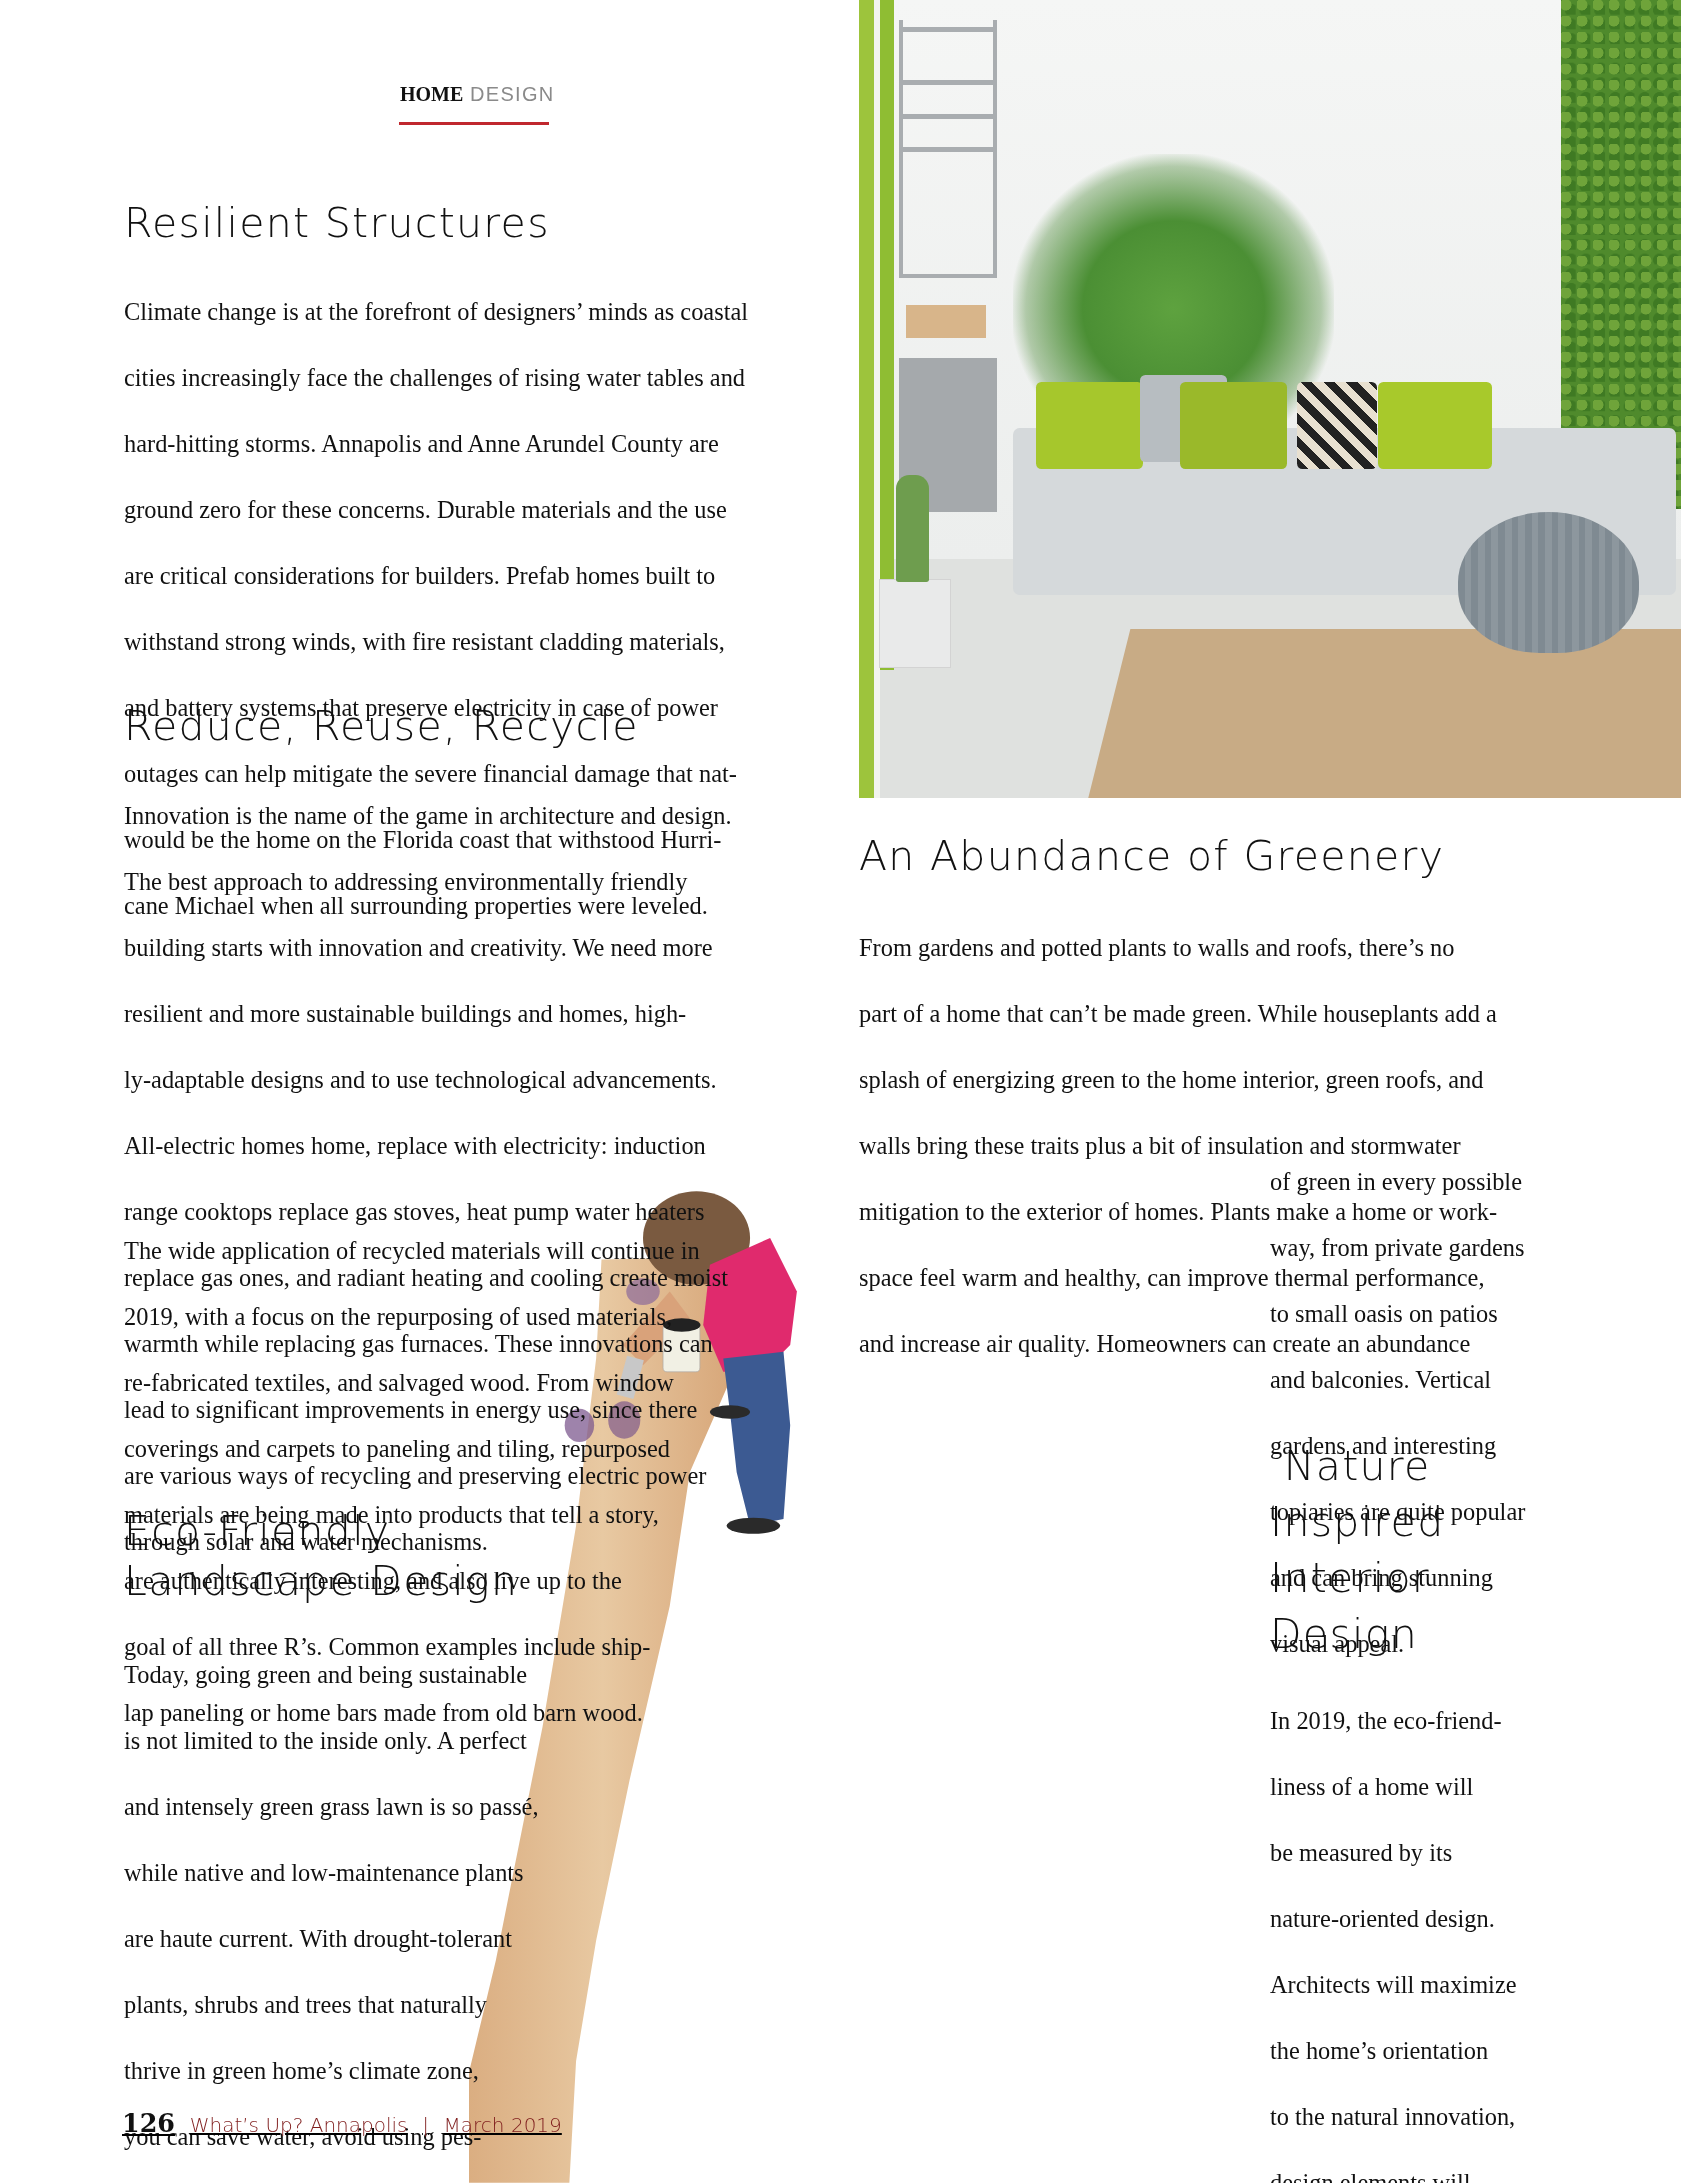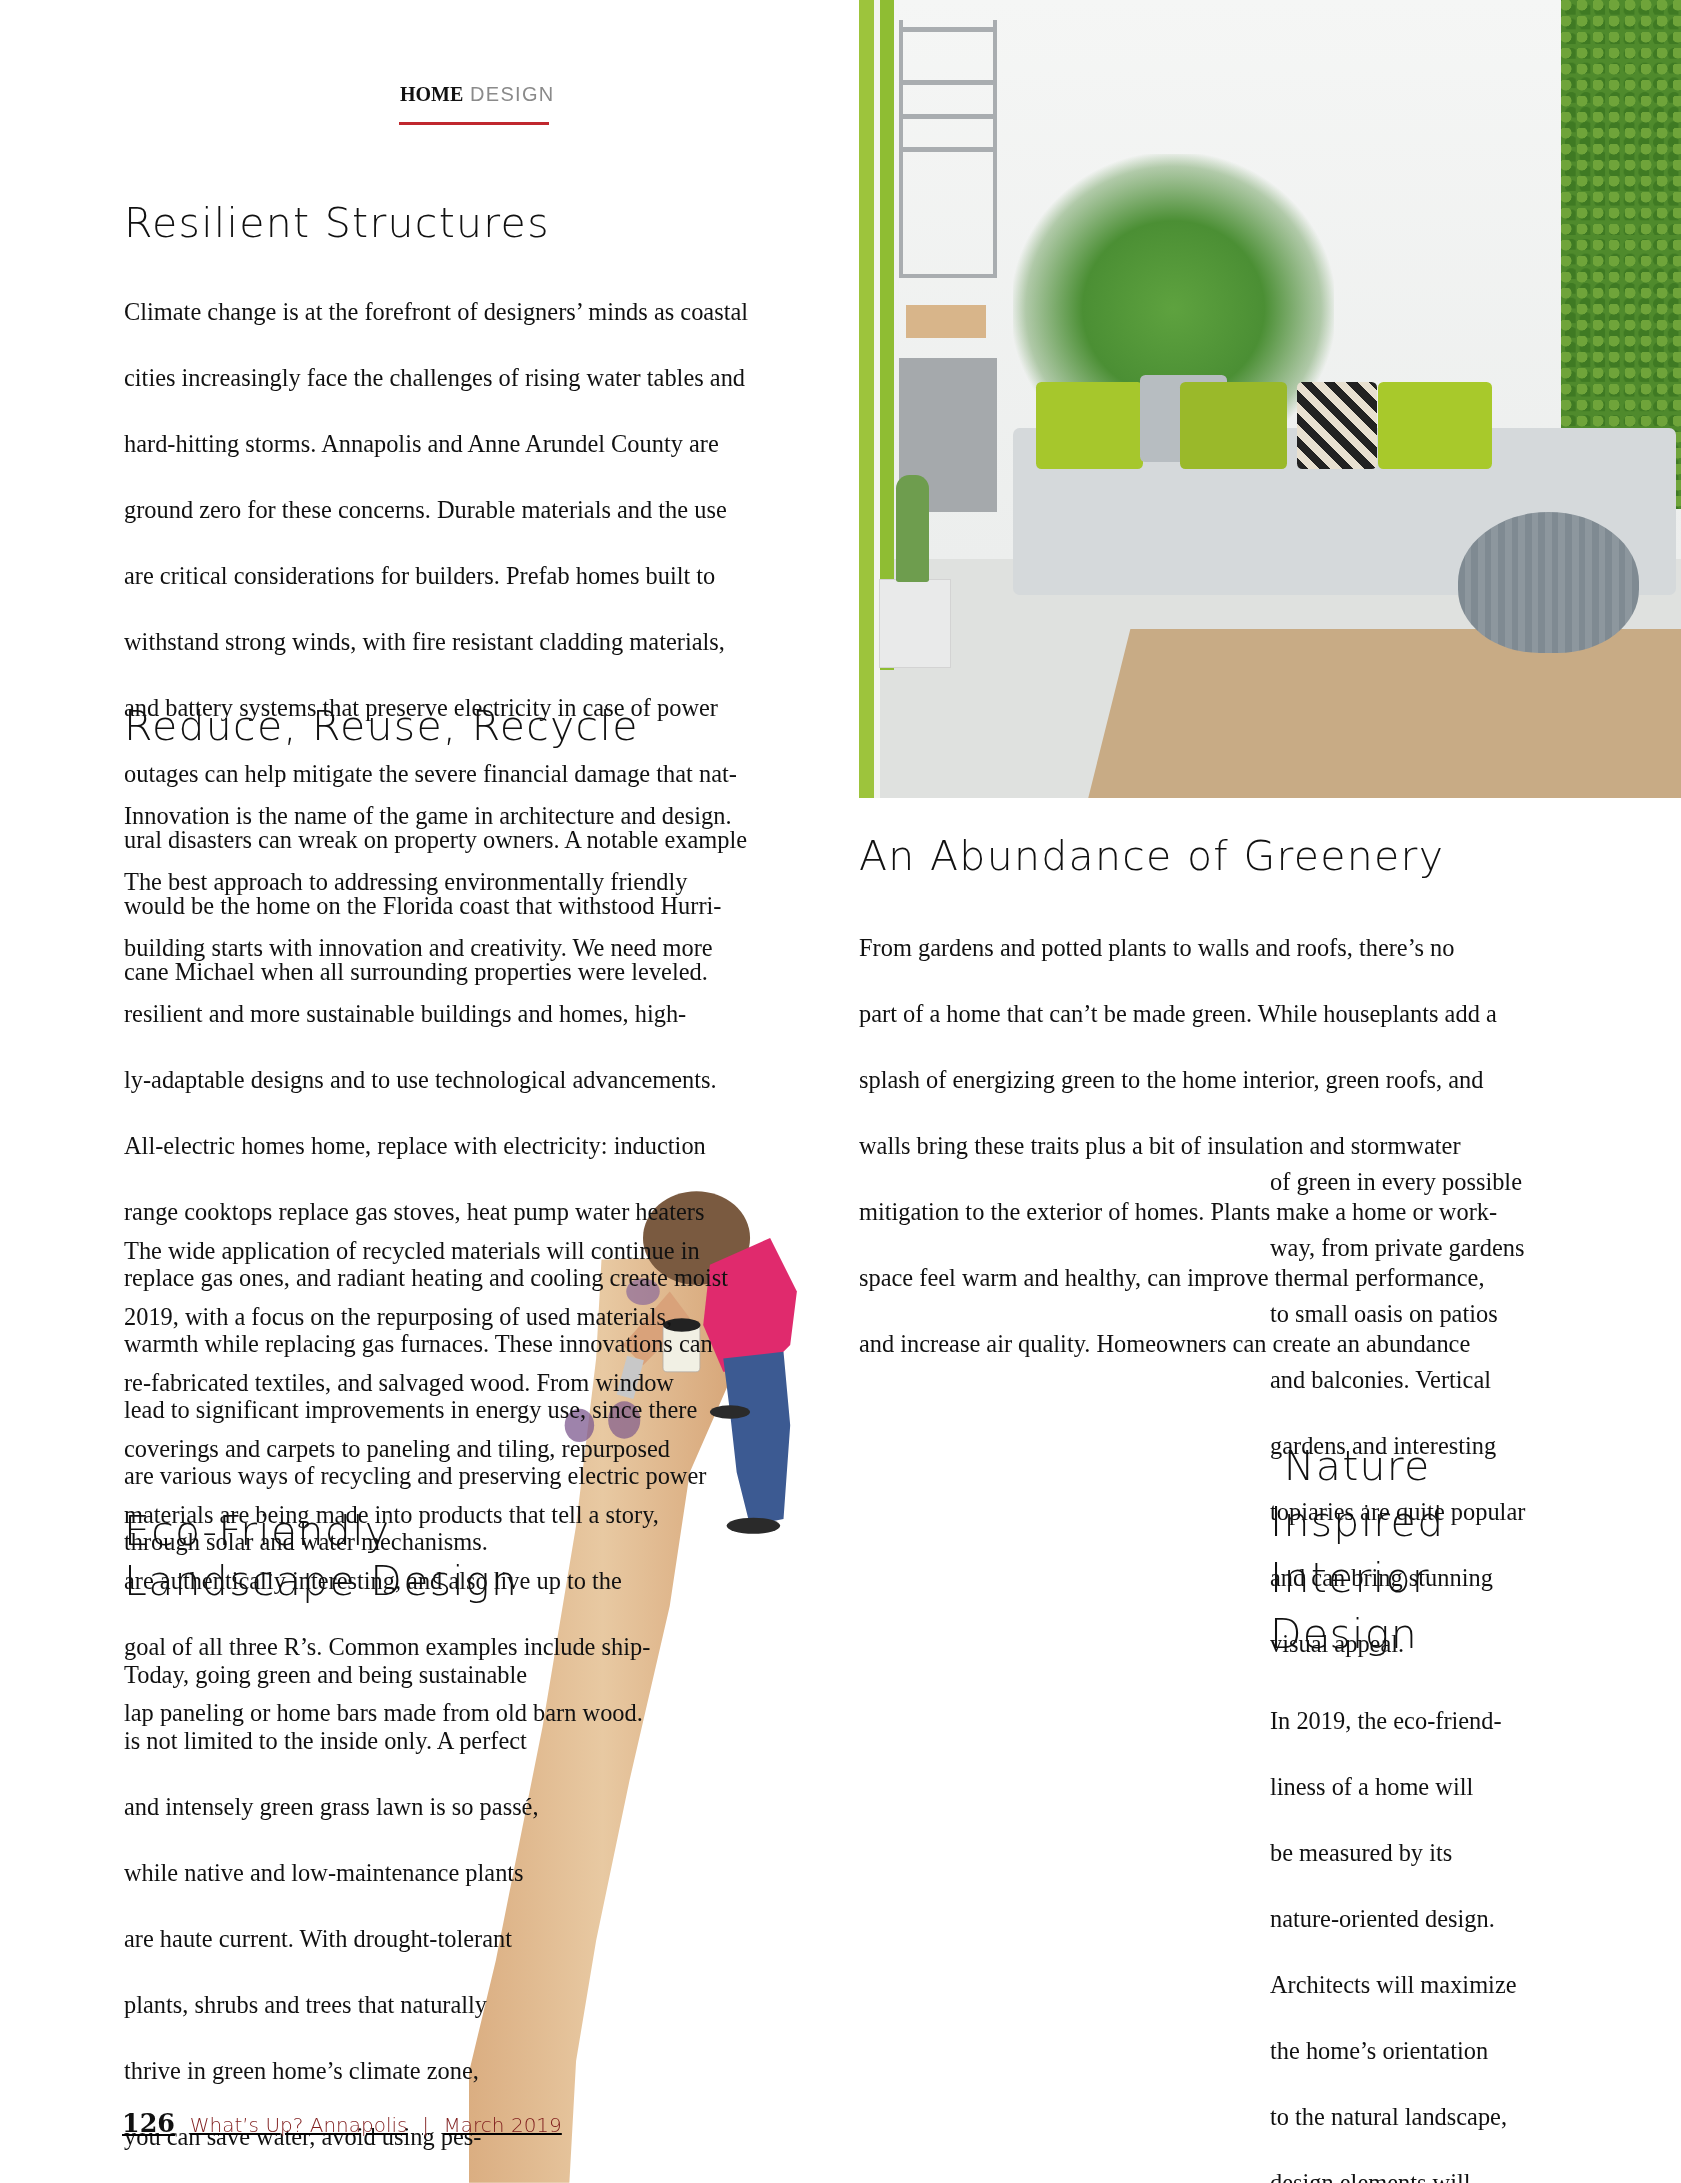--- a/index.html
+++ b/index.html
@@ -116,21 +116,20 @@
 <h2 class="heading" style="left:124px;top:198px;">Resilient Structures</h2>
 <p class="body" style="left:124px;top:262px;">
   <span class="l">Climate change is at the forefront of designers’ minds as coastal</span>
   <span class="l">cities increasingly face the challenges of rising water tables and</span>
   <span class="l">hard-hitting storms. Annapolis and Anne Arundel County are</span>
   <span class="l">ground zero for these concerns. Durable materials and the use</span>
   <span class="l">are critical considerations for builders. Prefab homes built to</span>
   <span class="l">withstand strong winds, with fire resistant cladding materials,</span>
   <span class="l">and battery systems that preserve electricity in case of power</span>
   <span class="l">outages can help mitigate the severe financial damage that nat-</span>
-  <span class="l">ural disasters can wreak on property owners. A notable example</span>
   <span class="l">would be the home on the Florida coast that withstood Hurri-</span>
   <span class="l">cane Michael when all surrounding properties were leveled.</span>
 </p>
 
 <h2 class="heading" style="left:124px;top:701px;">Reduce, Reuse, Recycle</h2>
 <p class="body" style="left:124px;top:766px;">
   <span class="l">Innovation is the name of the game in architecture and design.</span>
   <span class="l">The best approach to addressing environmentally friendly</span>
   <span class="l">building starts with innovation and creativity. We need more</span>
   <span class="l">resilient and more sustainable buildings and homes, high-</span>
@@ -200,21 +199,21 @@
   <span style="display:block;">Interior</span>
   <span style="display:block;">Design</span>
 </h2>
 <p class="body" style="left:1270px;top:1671px;">
   <span class="l">In 2019, the eco-friend-</span>
   <span class="l">liness of a home will</span>
   <span class="l">be measured by its</span>
   <span class="l">nature-oriented design.</span>
   <span class="l">Architects will maximize</span>
   <span class="l">the home’s orientation</span>
-  <span class="l">to the natural landscape,</span>
+  <span class="l">to the natural innovation,</span>
   <span class="l">design elements will</span>
   
   
   
 </p>
 
 <div class="footer">
   <span class="page-num">126</span>
   <span class="pub">What’s Up? Annapolis</span>
   <span class="pub">|</span>

